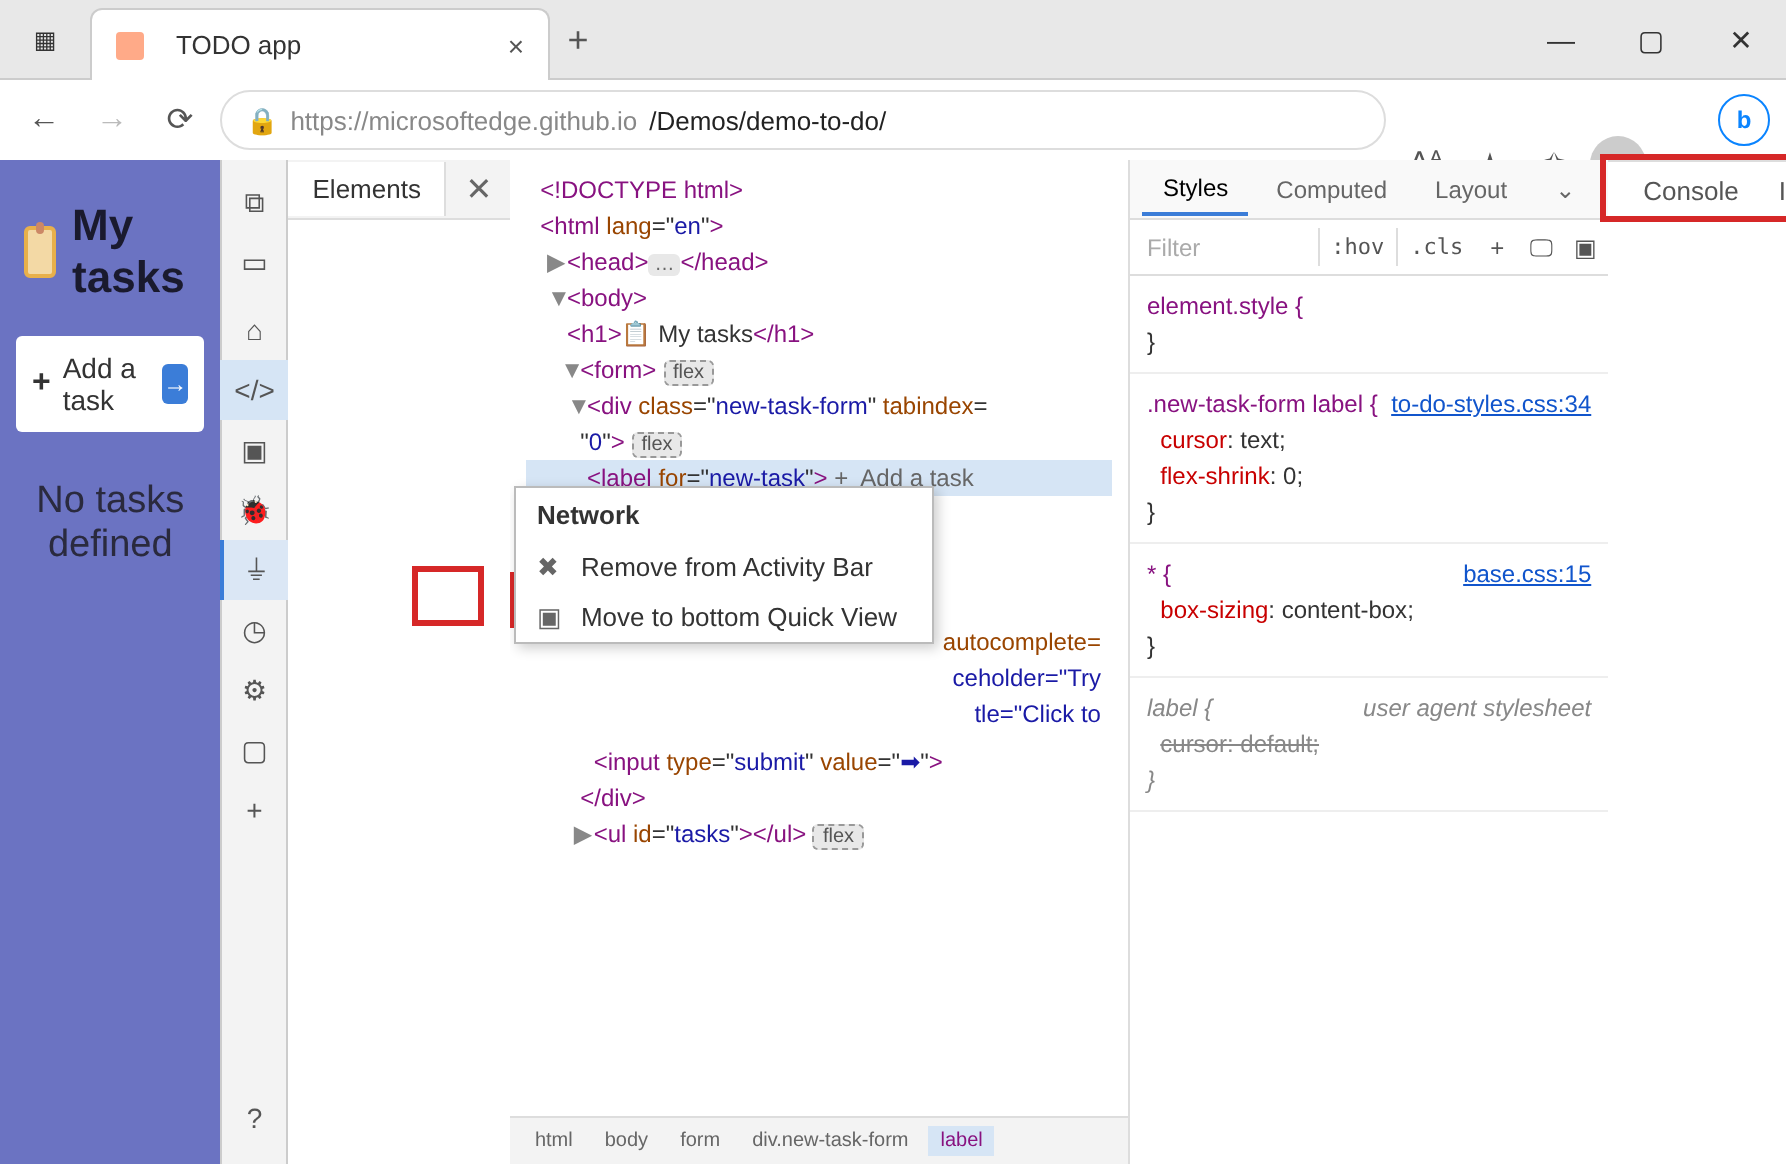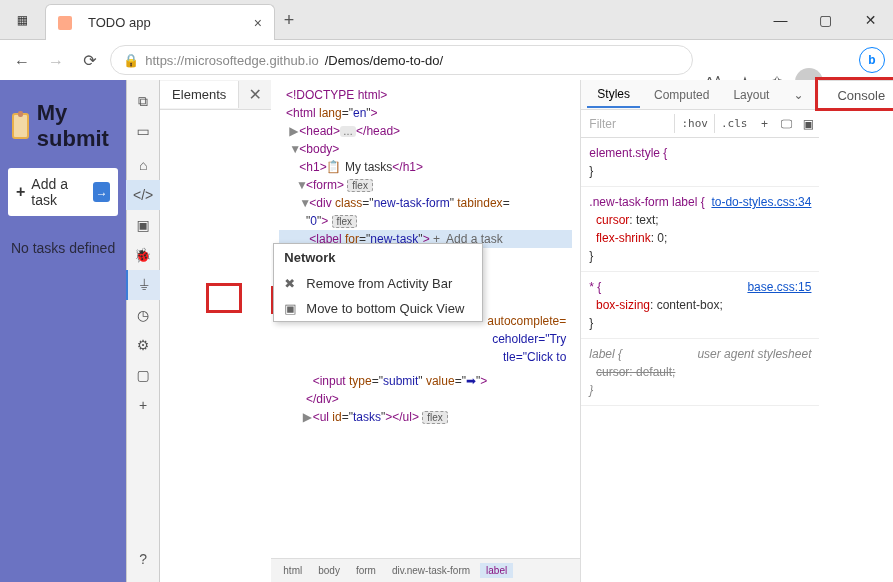--- a/index.html
+++ b/index.html
@@ -33,21 +33,21 @@
   .mainrow { display:flex; height:calc(582px - 80px); }
 
   
   .apppanel { width:206px; background:#6b73c2; color:#222; display:flex; flex-direction:column; padding:12px 8px;}
   .apptitle { display:flex; align-items:center; gap:8px; font-size:22px; font-weight:bold; color:#1a1a2e; margin:8px 4px 16px 4px;}
   .apptitle .clip { width:22px; height:26px; background:#f3d9a5; border:2px solid #e8b04b; border-radius:3px; position:relative;}
   .apptitle .clip::before { content:""; position:absolute; top:-4px; left:4px; right:4px; height:6px; background:#c86; border-radius:2px;}
   .addtask { background:#fff; border-radius:3px; padding:8px; display:flex; align-items:center; gap:6px; font-size:14px; color:#333;}
   .addtask .plus { font-weight:bold; font-size:16px;}
   .addtask .go { margin-left:auto; width:20px; height:20px; background:#3b7dd8; border-radius:3px; display:flex; align-items:center; justify-content:center; color:#fff; font-size:12px;}
-  .notasks { text-align:center; margin-top:24px; font-size:14px; color:#2a2a3e;}
+  .notasks { text-align:center; margin-top:24px; font-size:19px; color:#2a2a3e;}
 
   
   .activitybar { width:34px; background:#f3f3f3; border-left:1px solid #ccc; border-right:1px solid #ccc; display:flex; flex-direction:column; align-items:center; padding-top:6px; gap:0;}
   .actbtn { width:34px; height:30px; display:flex; align-items:center; justify-content:center; color:#555; font-size:14px;}
   .actbtn.sep { margin-top:4px;}
   .actbtn.active { background:#dbe7f5; border-left:2px solid #3b7dd8;}
   .actbottom { margin-top:auto; margin-bottom:8px;}
 
   
   .devmain { flex:1; background:#fff; display:flex; flex-direction:row; position:relative;}
@@ -137,21 +137,21 @@
     <div class="ic">⋯</div>
     <div class="bing">b</div>
   </div>
 </div>
 
 <div class="mainrow">
 
   <div class="apppanel">
     <div class="apptitle">
       <span class="clip"></span>
-      <span>My submit</span>
+      <span>My tasks</span>
     </div>
     <div class="addtask">
       <span class="plus">+</span>
       <span>Add a task</span>
       <span class="go">→</span>
     </div>
     <div class="notasks">No tasks defined</div>
   </div>
 
   <div class="activitybar">

